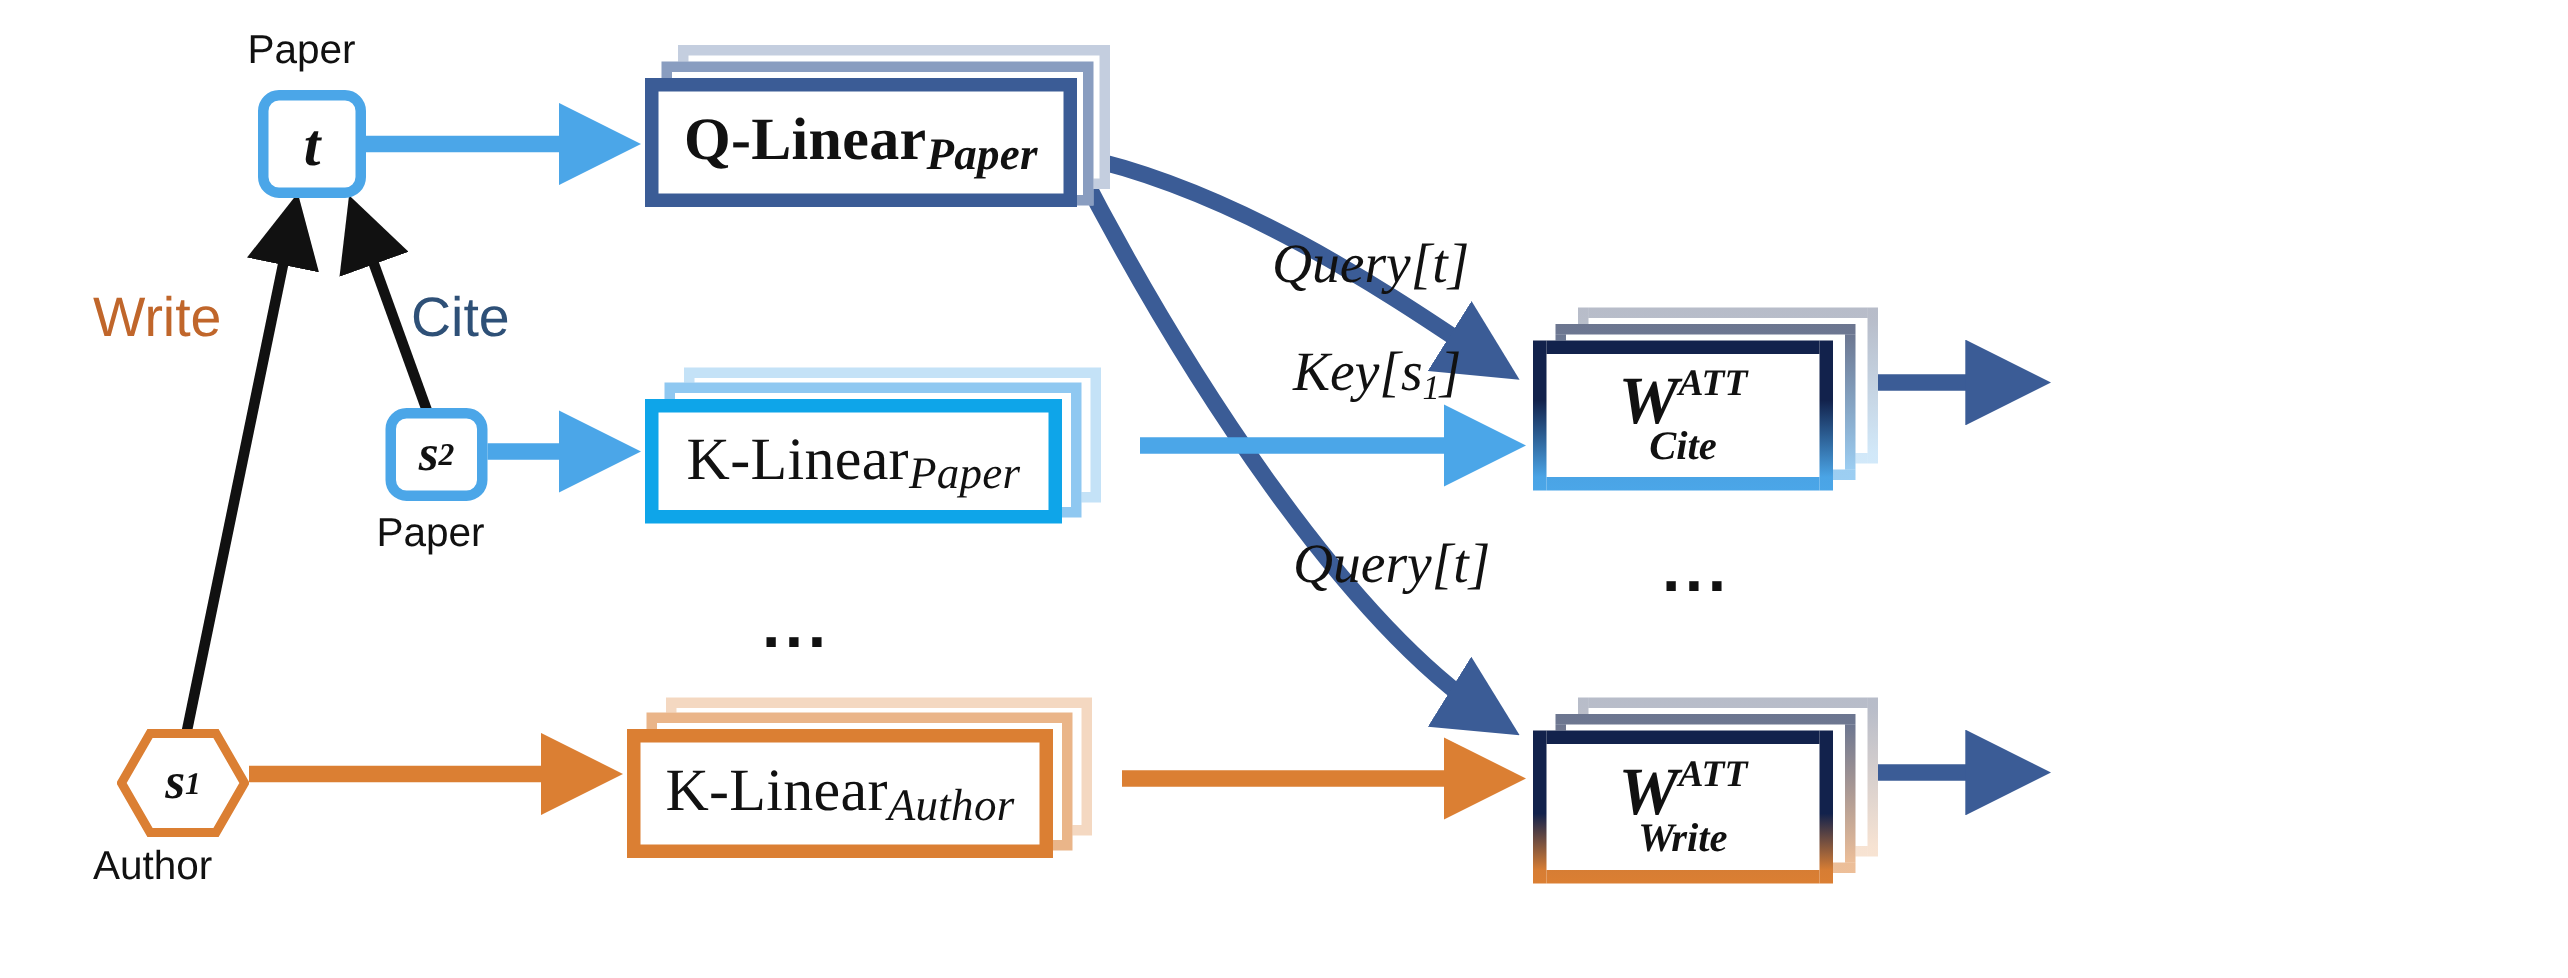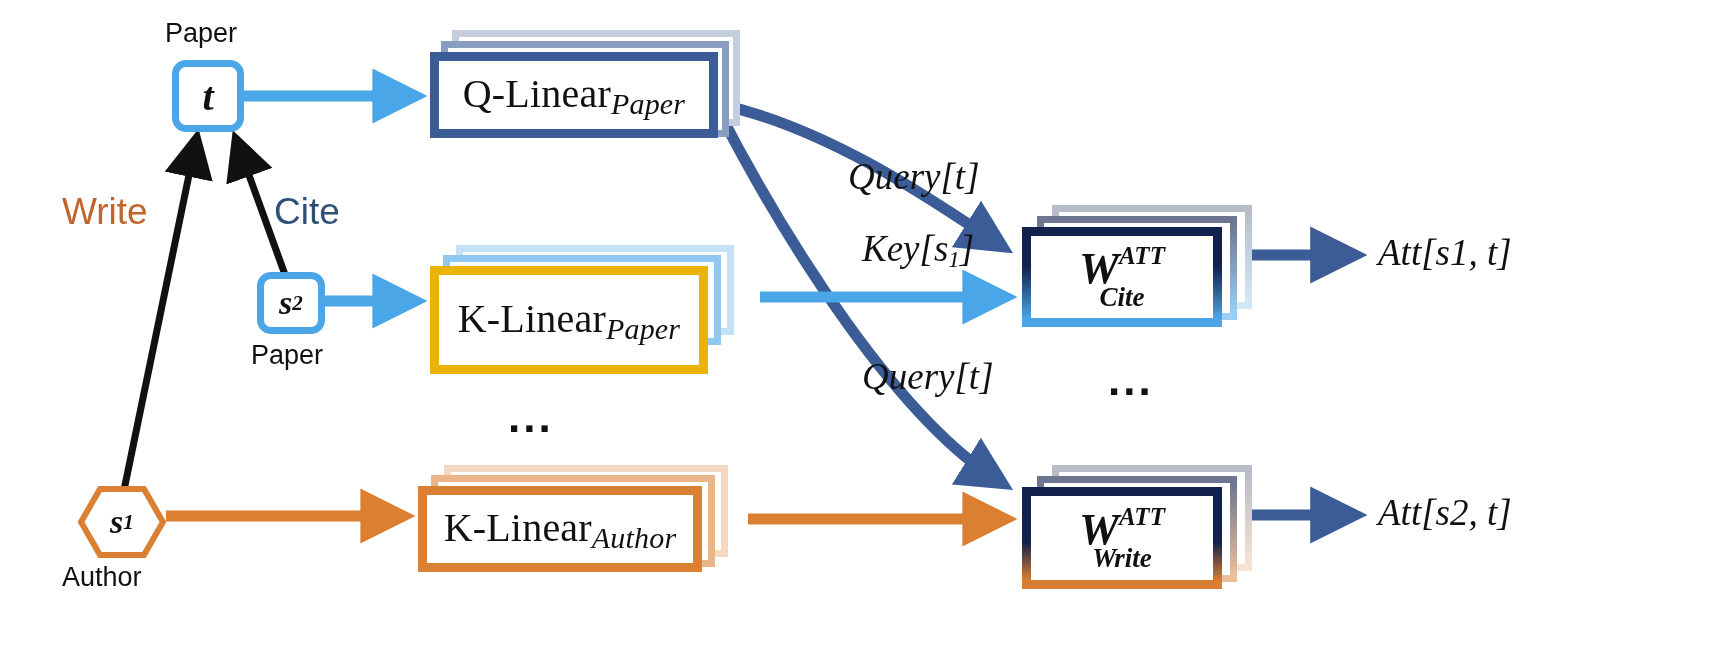--- a/index.html
+++ b/index.html
@@ -243,32 +243,32 @@
 
   <div class="rel-label" style="left:62px; top:191px; color:#C0662B;">Write</div>
   <div class="rel-label" style="left:274px; top:191px; color:#2E5077;">Cite</div>
 
   <div class="stack" style="left:430px; top:30px; width:320px; height:110px;">
     <div class="layer" style="left:22px; top:0px; width:288px; height:96px;
                 border:7px solid rgba(59,92,150,0.30);"></div>
     <div class="layer" style="left:11px; top:11px; width:288px; height:96px;
                 border:7px solid rgba(59,92,150,0.60);"></div>
     <div class="front" style="left:0px; top:22px; width:288px; height:86px;
-                border:9px solid #3B5C96;">
+                border:9px solid #3B5C96;font-weight:bold;">
       <span class="lin-text"><span>Q-Linear</span><span class="sfx">Paper</span></span>
     </div>
   </div>
 
   <div class="stack" style="left:430px; top:245px; width:330px; height:110px;">
     <div class="layer" style="left:26px; top:0px; width:278px; height:90px;
                 border:7px solid rgba(75,166,232,0.33);"></div>
     <div class="layer" style="left:13px; top:10px; width:278px; height:90px;
                 border:7px solid rgba(75,166,232,0.62);"></div>
-    <div class="front" style="left:0px; top:21px; width:278px; height:108px;
-                border:9px solid #eab308;">
+    <div class="front" style="left:0px; top:21px; width:278px; height:83px;
+                border:9px solid #0ea5e9;">
       <span class="lin-text"><span>K-Linear</span><span class="sfx">Paper</span></span>
     </div>
   </div>
 
   <div class="stack" style="left:418px; top:465px; width:340px; height:115px;">
     <div class="layer" style="left:26px; top:0px; width:284px; height:92px;
                 border:7px solid rgba(219,127,51,0.30);"></div>
     <div class="layer" style="left:13px; top:10px; width:284px; height:92px;
                 border:7px solid rgba(219,127,51,0.58);"></div>
     <div class="front" style="left:0px; top:21px; width:284px; height:86px;
@@ -305,19 +305,17 @@
     </div>
   </div>
 
   <div class="math" style="left:848px; top:155px;">Query[t]</div>
 
   <div class="math" style="left:862px; top:227px;"><span>Key[s</span><span class="msub">1</span><span>]</span></div>
 
   <div class="math" style="left:862px; top:355px;">Query[t]</div>
 
 
-  <div class="math" style="left:1378px; top:231px;">Att[s1, t]</div>
-  <div class="math" style="left:1378px; top:491px;">Att[s2, t]</div>
 
   <div class="dots" style="left:508px; top:392px;">...</div>
   <div class="dots" style="left:1108px; top:355px;">...</div>
 
 </div>
 
 </body></html>

